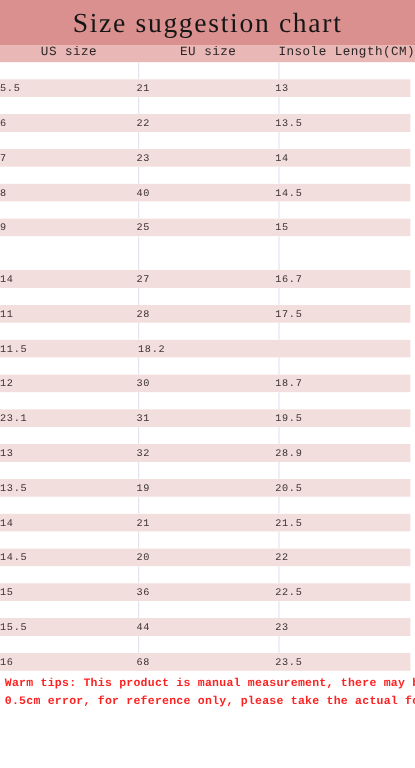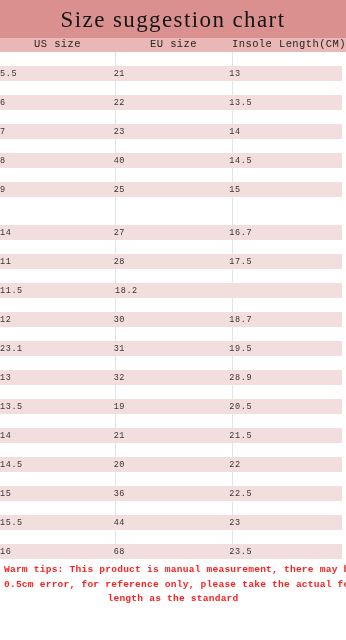--- a/index.html
+++ b/index.html
@@ -303,16 +303,15 @@
           <div class="cell col-us">16</div>
           <div class="cell col-eu">68</div>
           <div class="cell col-in">23.5</div>
         </div>
       </div>
     </div>
 
   <div class="footer-note">
     <div class="footer-line">Warm tips: This product is manual measurement, there may be 1-</div>
     <div class="footer-line">0.5cm error, for reference only, please take the actual foot</div>
-    <div class="footer-line">length as the standard</div>
   </div>
 
 </div>
 
 </body></html>

